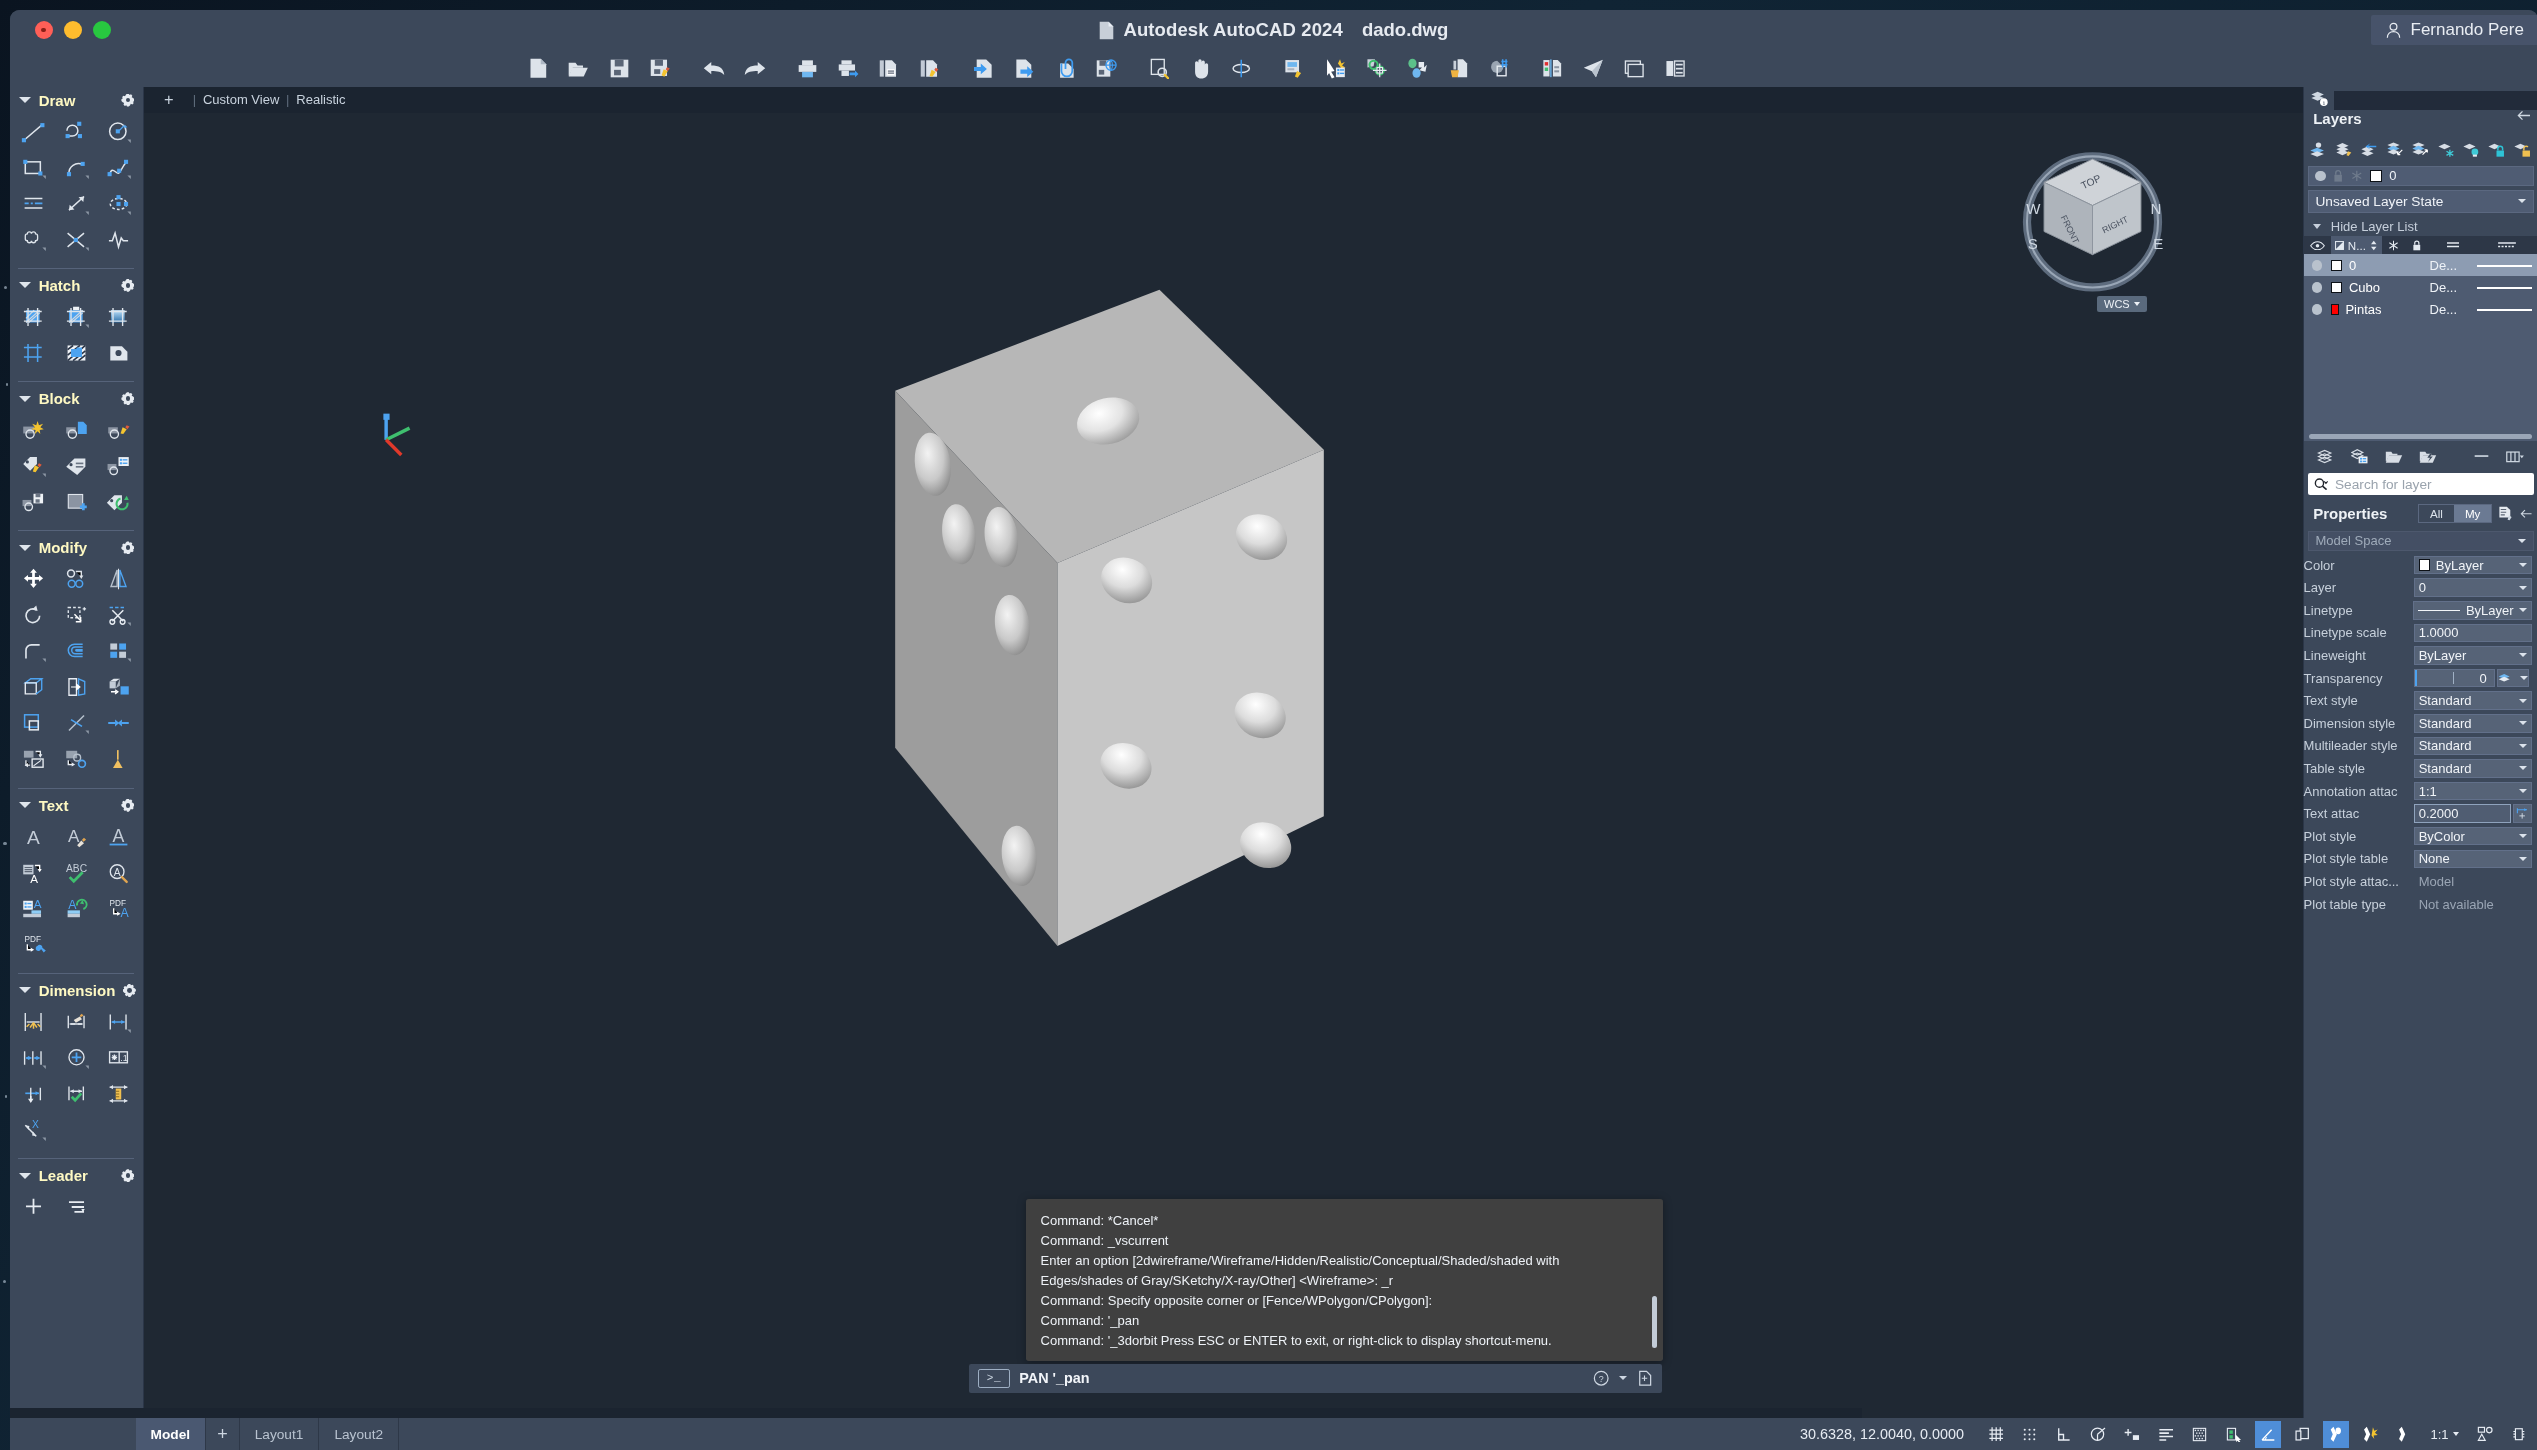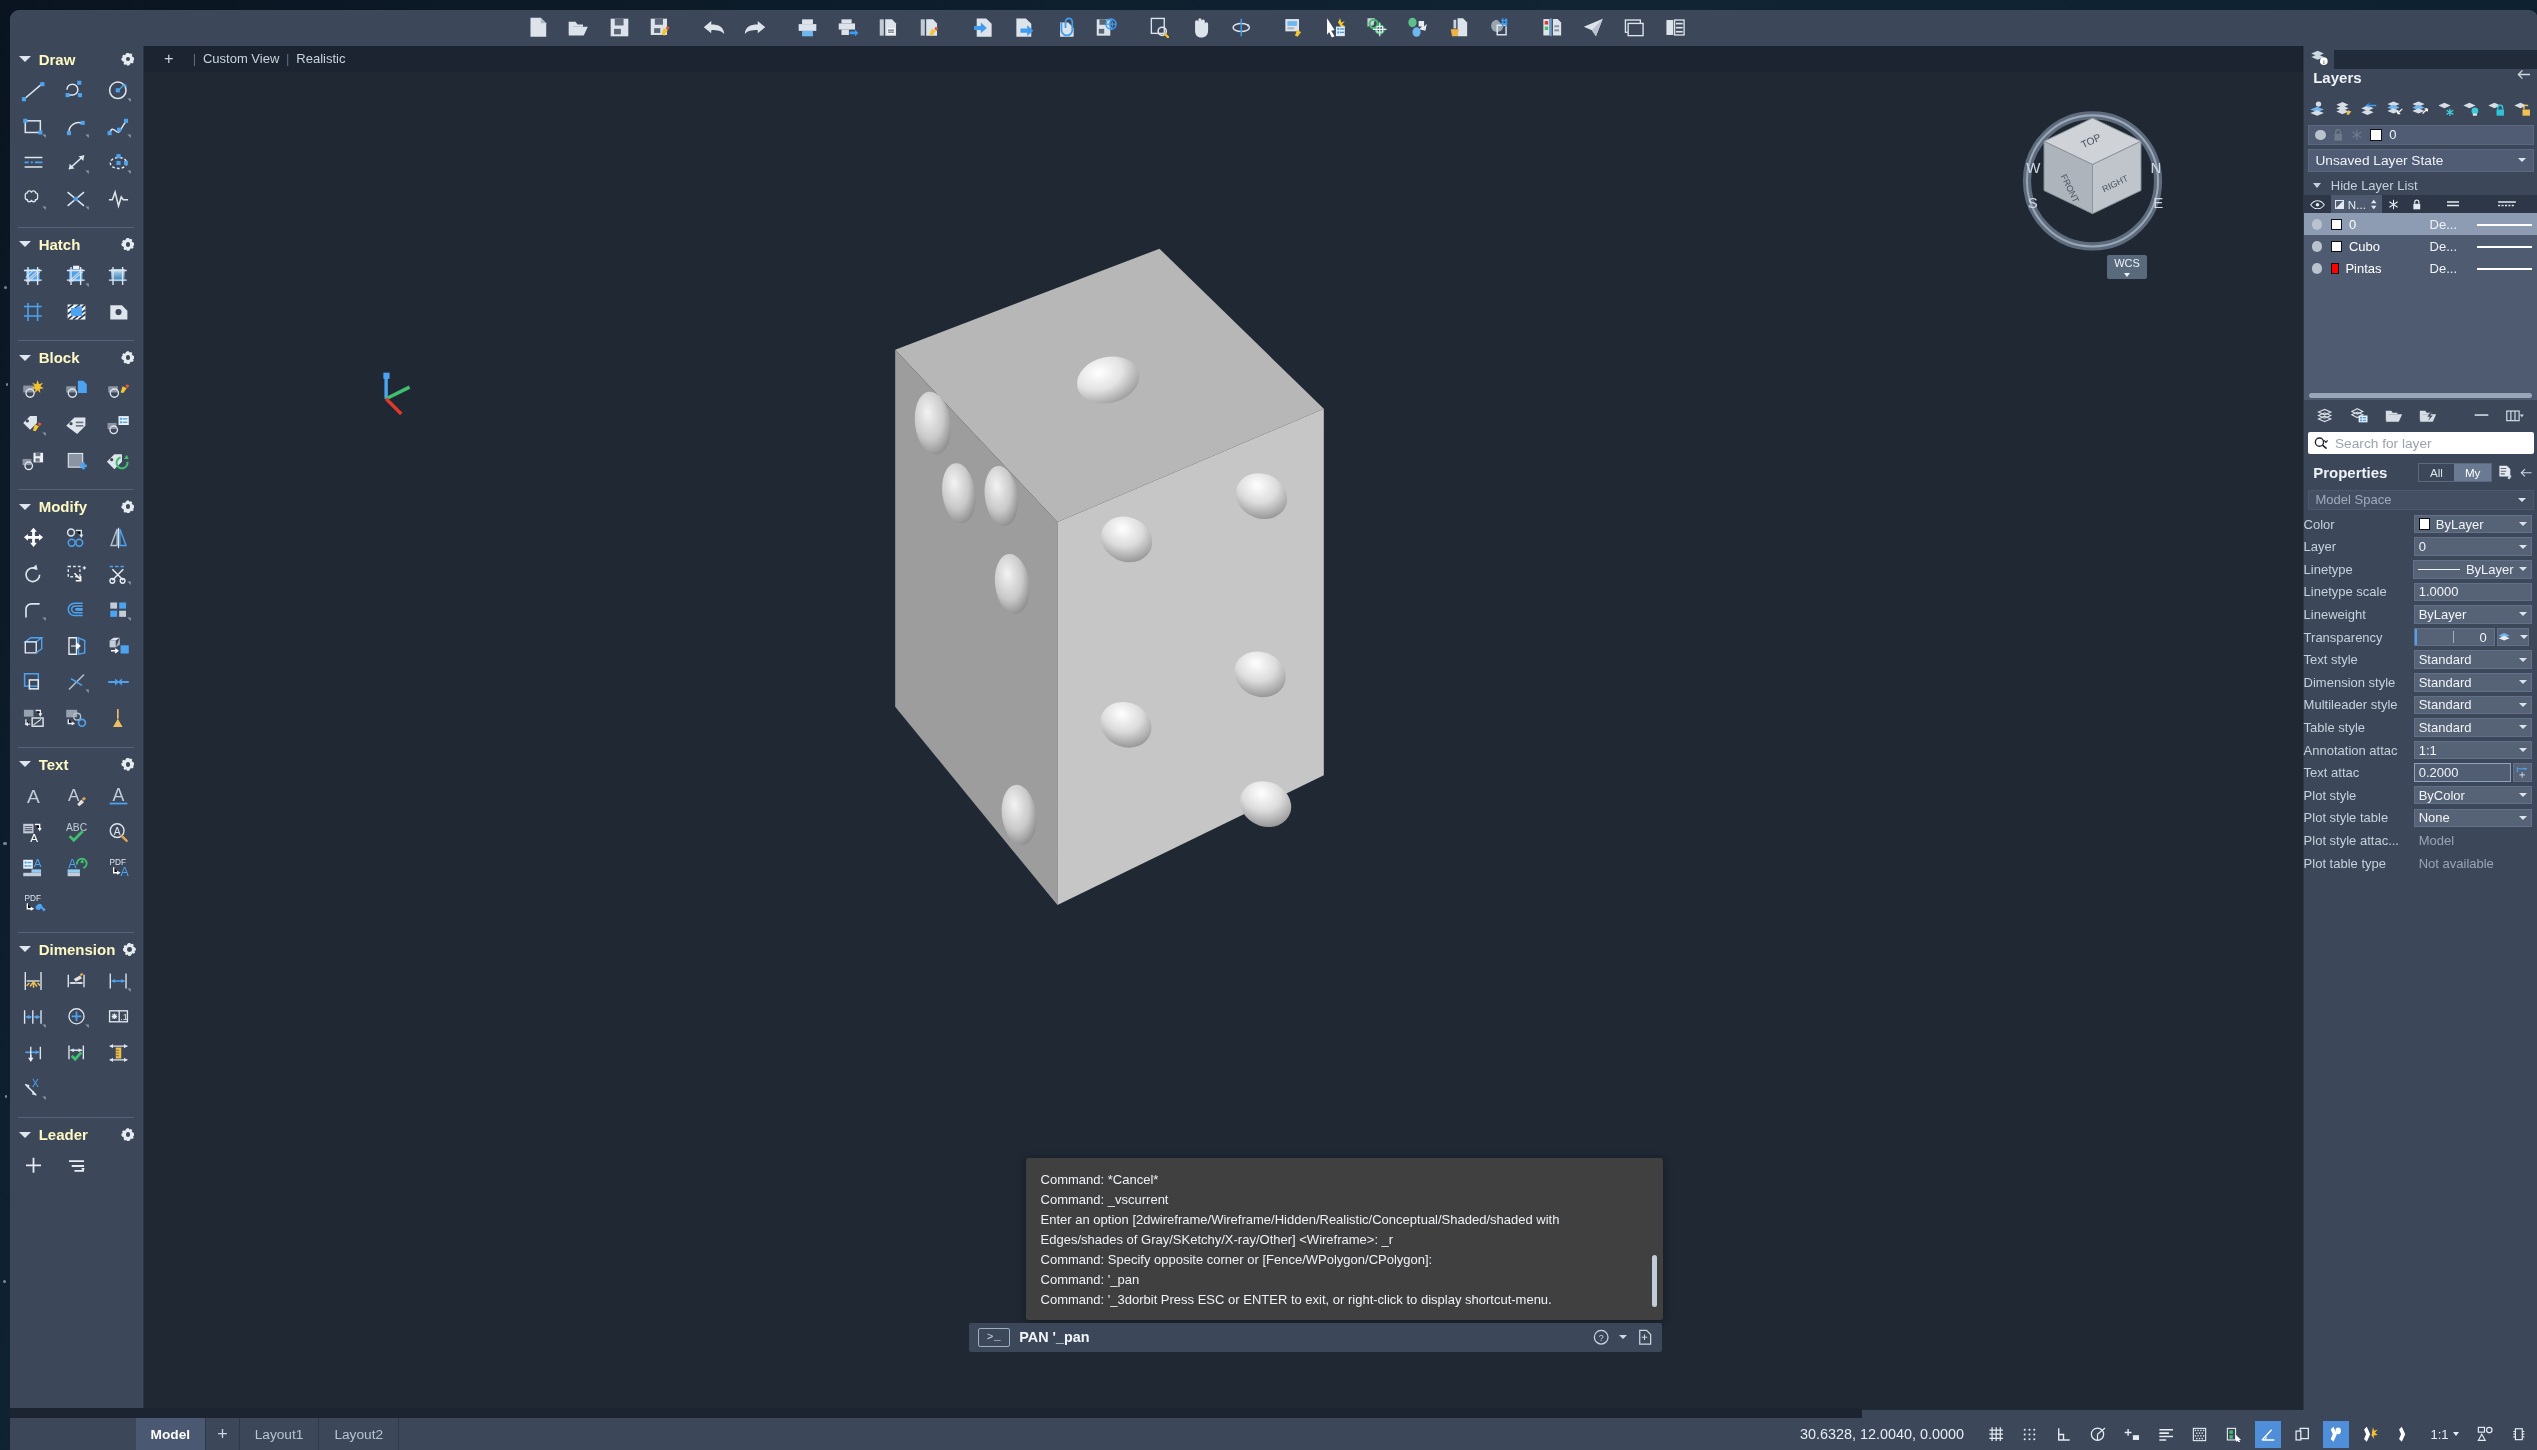--- a/index.html
+++ b/index.html
@@ -123,21 +123,21 @@
   #vp-header .vh-plus { color:#c9d3de; font-size: 16.4px; margin-right: 12.3px; line-height: 1; }
   #vp-header .vh-sep { color: #5f6c7c; margin: 0 6.8px; }
   #viewport {
     flex: 1; background: #1f2833; position: relative; overflow: hidden;
   }
   
   #viewcube { position: absolute; right: 125px; top: 27px; width: 171px; height: 157px; }
   #wcs-chip {
     position: absolute; right: 156px; top: 183px;
     background: #5a6a7d; color: #eef2f7; font-size: 11px;
-    padding: 2.1px 6.8px; border-radius: 2.1px; display:flex; align-items:center; gap:4.1px;flex-direction:column;
+    padding: 2.1px 6.8px; border-radius: 2.1px; display:flex; align-items:center; gap:4.1px;
   }
   
   #ucs { position: absolute; left: 238px; top: 291px; }
 
   
   #cmdwin {
     position: absolute; left: 882px; bottom: 90px;
     width: 637px; background: #404040; border-radius: 2.7px;
     box-shadow: 0 1.4px 8.2px rgba(0,0,0,.35);
     padding: 12.3px 15px 9.6px 15px;
@@ -270,20 +270,42 @@
 <div>
   <div class="desk-dot" style="left:4.1px;top:286px;width:3.4px;height:3.4px;"></div>
   <div class="desk-dot" style="left:5.5px;top:383px;width:2.7px;height:2.7px;"></div>
   <div class="desk-dot" style="left:3.4px;top:842px;width:3.4px;height:3.4px;"></div>
   <div class="desk-dot" style="left:4.8px;top:1095px;width:2.7px;height:2.7px;"></div>
   <div class="desk-dot" style="left:2.7px;top:1280px;width:3.4px;height:3.4px;"></div>
 </div>
 
 <div id="window">
 
+  <div id="titlebar">
+    <div class="traffic">
+      <div class="tl red"></div>
+      <div class="tl yellow"></div>
+      <div class="tl green"></div>
+    </div>
+    <div id="title-center">
+      <svg class="doc-glyph" viewBox="0 0 22 28">
+        <path d="M1 1h13l7 7v19H1z" fill="#c8cfd8"></path>
+          <path d="M14 1l7 7h-7z" fill="#e9eef4"></path>
+      </svg>
+      <span id="title-text">Autodesk AutoCAD 2024</span>
+      <span id="title-file">dado.dwg</span>
+    </div>
+    <div id="user-chip">
+      <svg width="15" height="16.4" viewBox="0 0 22 24">
+        <circle cx="11" cy="7" r="5" fill="none" stroke="#e9edf3" stroke-width="1.8"></circle>
+        <path d="M2 23c0-5.5 4-9 9-9s9 3.5 9 9" fill="none" stroke="#e9edf3" stroke-width="1.8"></path>
+      </svg>
+      <span class="uname">Fernando Pere</span>
+    </div>
+  </div>
 
   <div id="toolbar">
     <div style="width:513px"></div>
 
     <div class="tb-group">
       <div class="tb-btn">
         <svg width="18" height="20.5" viewBox="0 0 26 30">
             <path d="M2 1h15l8 8v20H2z" fill="#dde3ea"></path>
             <path d="M17 1l8 8h-8z" fill="#aeb8c4"></path>
           </svg>

